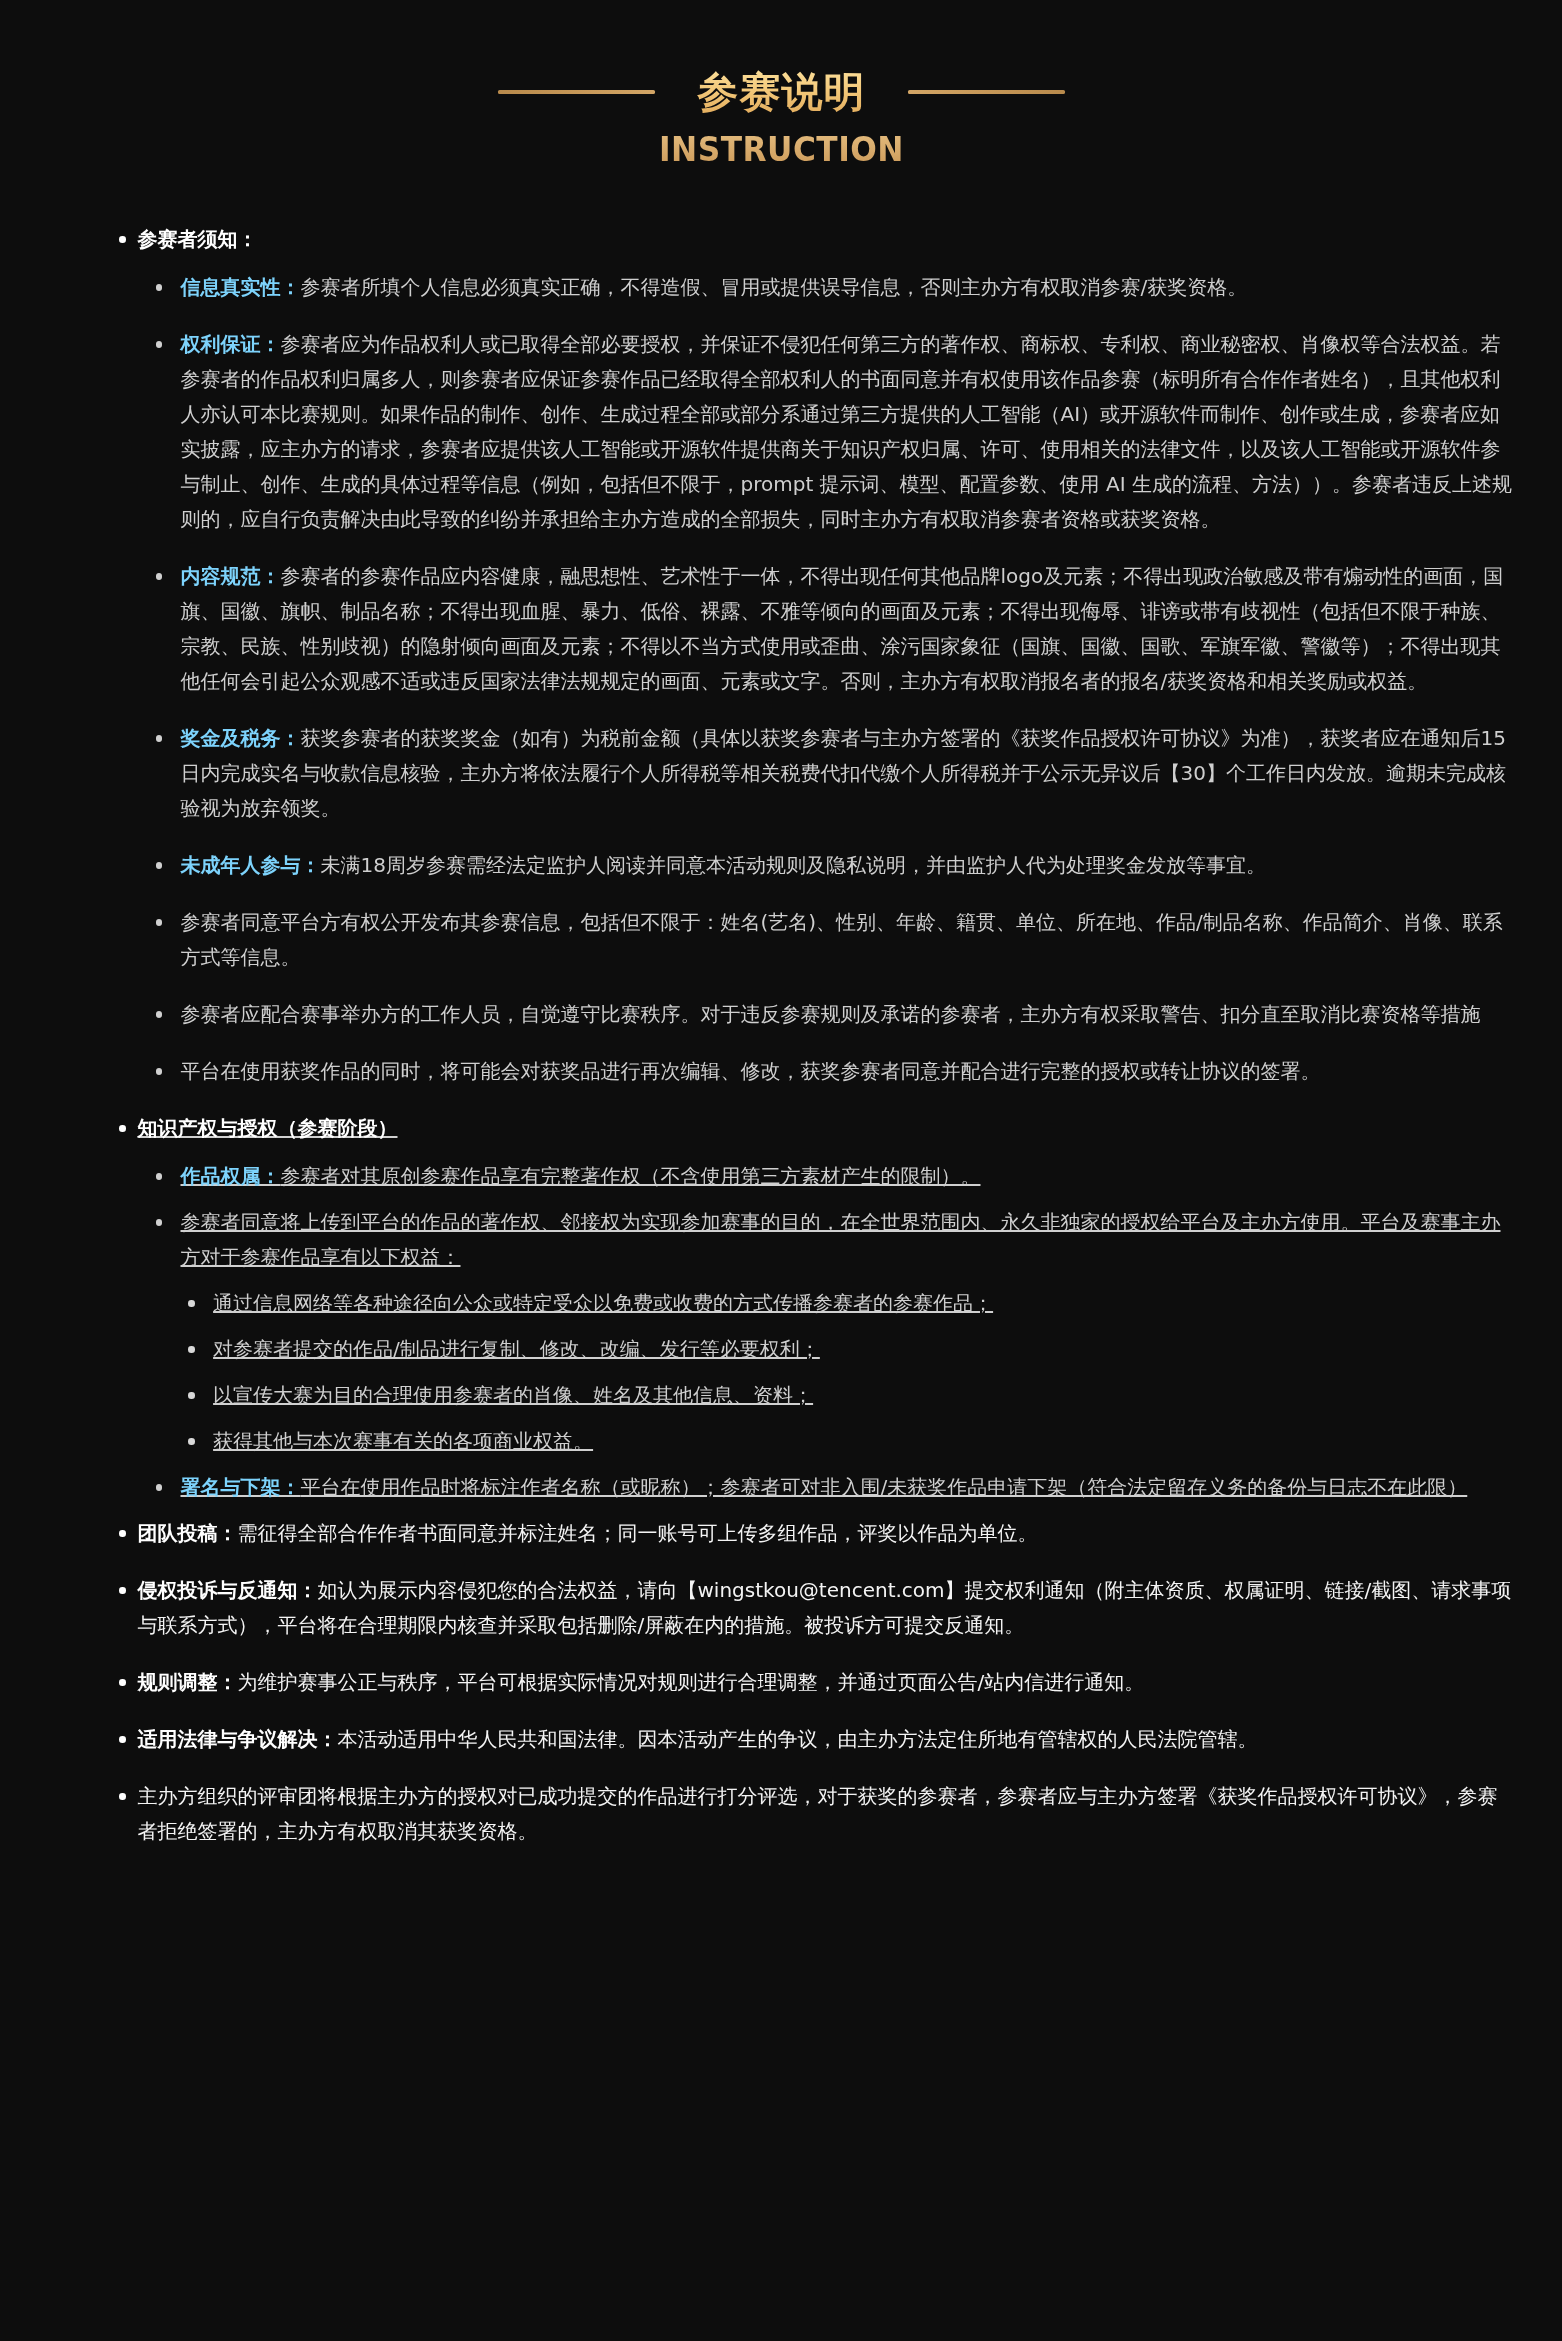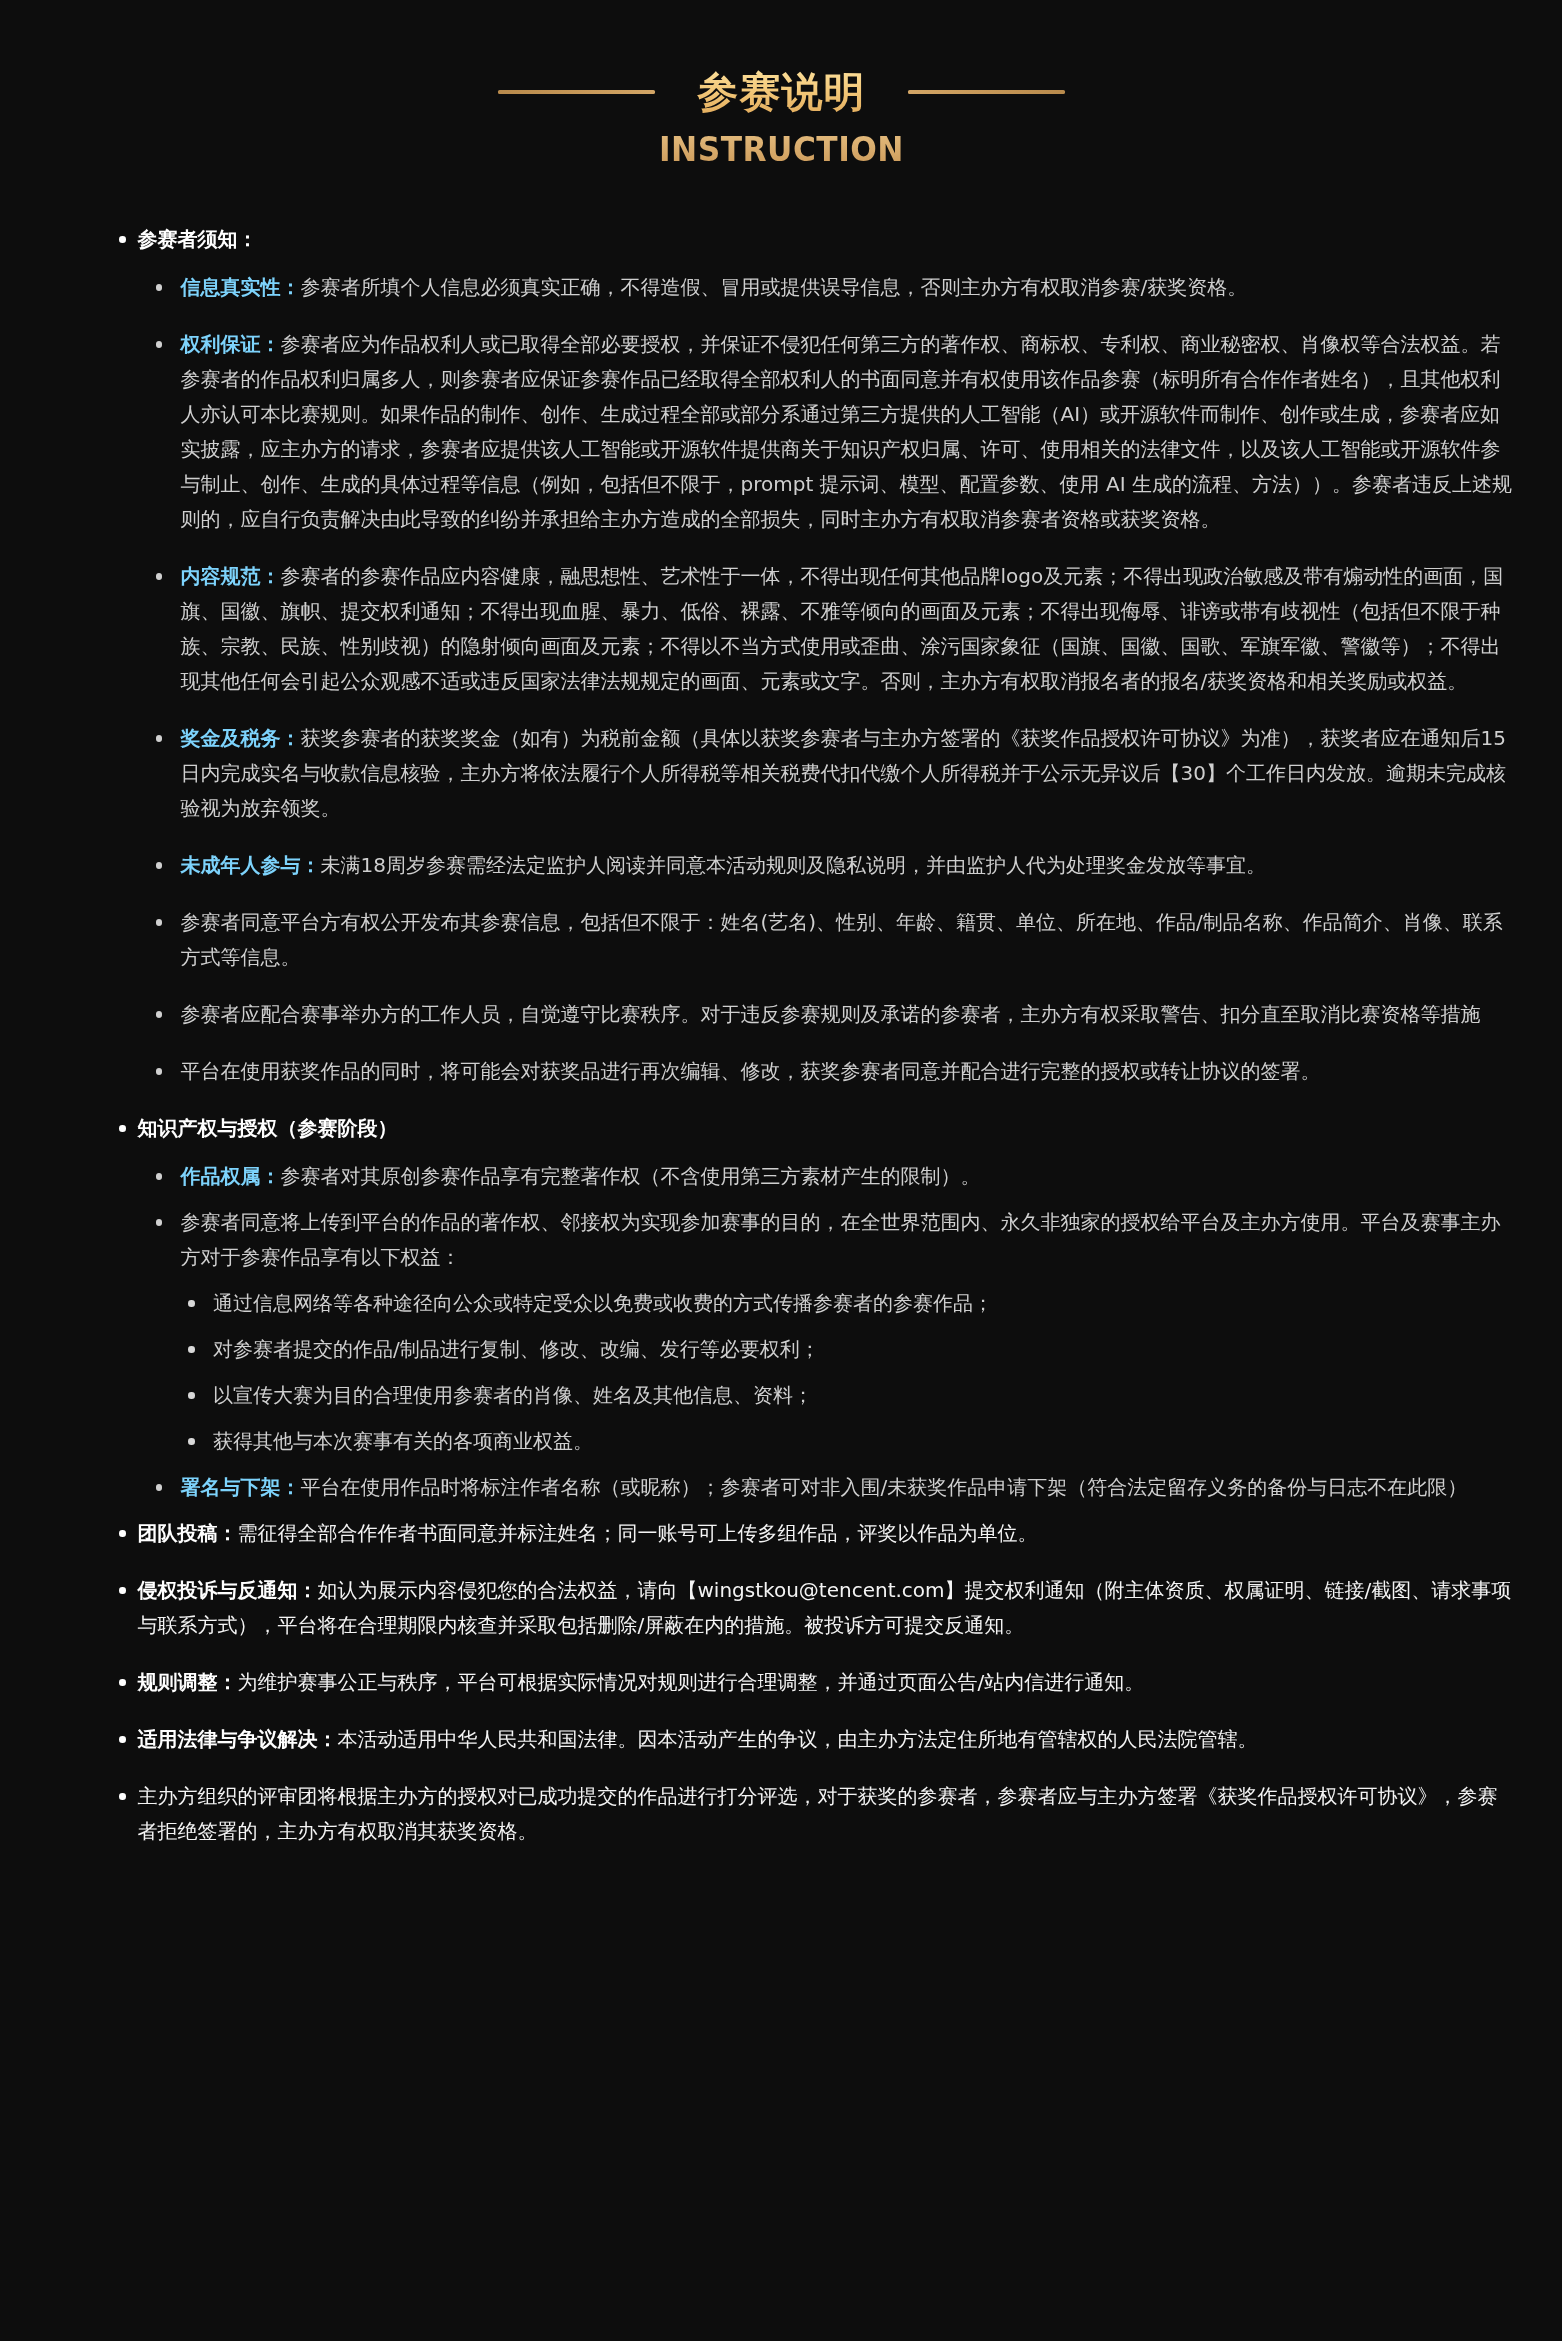--- a/index.html
+++ b/index.html
@@ -142,20 +142,21 @@
       color: #cfcfcf;
     }
     .l3 > li > .bullet {
       left: 6.5px;
     }
     .sec1 {
       margin-bottom: 17.4px;
     }
     .sec2 {
       margin-bottom: 22px;
+      text-decoration: underline;
     }
     .topitem {
       margin-bottom: 22px;
     }
   </style>
 </head>
 <body>
 
 <div class="header">
   <div class="title-row">
@@ -176,21 +177,21 @@
         <li>
           <span class="bullet"></span>
           <span class="l2-head">信息真实性：</span><span>参赛者所填个人信息必须真实正确，不得造假、冒用或提供误导信息，否则主办方有权取消参赛/获奖资格。</span>
         </li>
         <li>
           <span class="bullet"></span>
           <span class="l2-head">权利保证：</span><span>参赛者应为作品权利人或已取得全部必要授权，并保证不侵犯任何第三方的著作权、商标权、专利权、商业秘密权、肖像权等合法权益。若参赛者的作品权利归属多人，则参赛者应保证参赛作品已经取得全部权利人的书面同意并有权使用该作品参赛（标明所有合作作者姓名），且其他权利人亦认可本比赛规则。如果作品的制作、创作、生成过程全部或部分系通过第三方提供的人工智能（AI）或开源软件而制作、创作或生成，参赛者应如实披露，应主办方的请求，参赛者应提供该人工智能或开源软件提供商关于知识产权归属、许可、使用相关的法律文件，以及该人工智能或开源软件参与制止、创作、生成的具体过程等信息（例如，包括但不限于，prompt 提示词、模型、配置参数、使用 AI 生成的流程、方法））。参赛者违反上述规则的，应自行负责解决由此导致的纠纷并承担给主办方造成的全部损失，同时主办方有权取消参赛者资格或获奖资格。</span>
         </li>
         <li>
           <span class="bullet"></span>
-          <span class="l2-head">内容规范：</span><span>参赛者的参赛作品应内容健康，融思想性、艺术性于一体，不得出现任何其他品牌logo及元素；不得出现政治敏感及带有煽动性的画面，国旗、国徽、旗帜、提交权利通知；不得出现血腥、暴力、低俗、裸露、不雅等倾向的画面及元素；不得出现侮辱、诽谤或带有歧视性（包括但不限于种族、宗教、民族、性别歧视）的隐射倾向画面及元素；不得以不当方式使用或歪曲、涂污国家象征（国旗、国徽、国歌、军旗军徽、警徽等）；不得出现其他任何会引起公众观感不适或违反国家法律法规规定的画面、元素或文字。否则，主办方有权取消报名者的报名/获奖资格和相关奖励或权益。</span>
+          <span class="l2-head">内容规范：</span><span>参赛者的参赛作品应内容健康，融思想性、艺术性于一体，不得出现任何其他品牌logo及元素；不得出现政治敏感及带有煽动性的画面，国旗、国徽、旗帜、制品名称；不得出现血腥、暴力、低俗、裸露、不雅等倾向的画面及元素；不得出现侮辱、诽谤或带有歧视性（包括但不限于种族、宗教、民族、性别歧视）的隐射倾向画面及元素；不得以不当方式使用或歪曲、涂污国家象征（国旗、国徽、国歌、军旗军徽、警徽等）；不得出现其他任何会引起公众观感不适或违反国家法律法规规定的画面、元素或文字。否则，主办方有权取消报名者的报名/获奖资格和相关奖励或权益。</span>
         </li>
         <li>
           <span class="bullet"></span>
           <span class="l2-head">奖金及税务：</span><span>获奖参赛者的获奖奖金（如有）为税前金额（具体以获奖参赛者与主办方签署的《获奖作品授权许可协议》为准），获奖者应在通知后15日内完成实名与收款信息核验，主办方将依法履行个人所得税等相关税费代扣代缴个人所得税并于公示无异议后【30】个工作日内发放。逾期未完成核验视为放弃领奖。</span>
         </li>
         <li>
           <span class="bullet"></span>
           <span class="l2-head">未成年人参与：</span><span>未满18周岁参赛需经法定监护人阅读并同意本活动规则及隐私说明，并由监护人代为处理奖金发放等事宜。</span>
         </li>
         <li>

